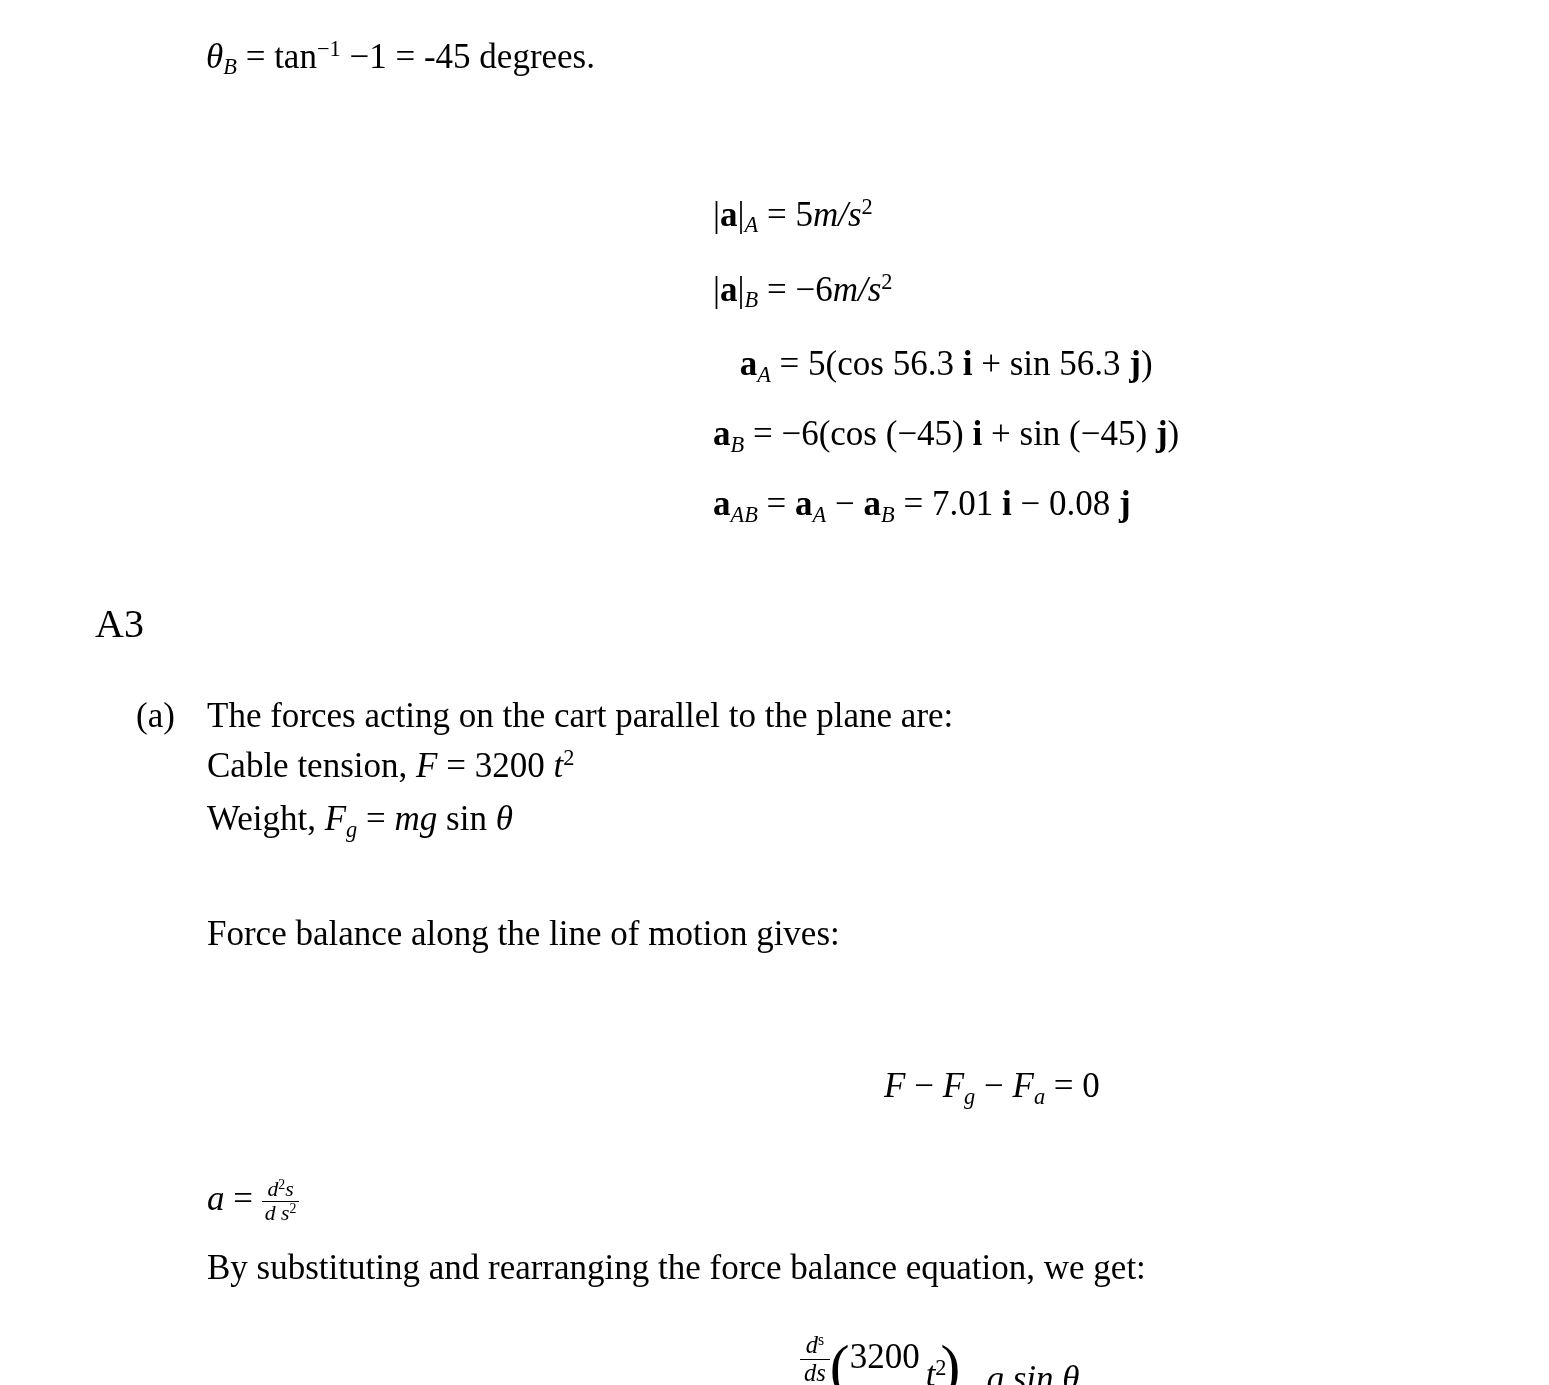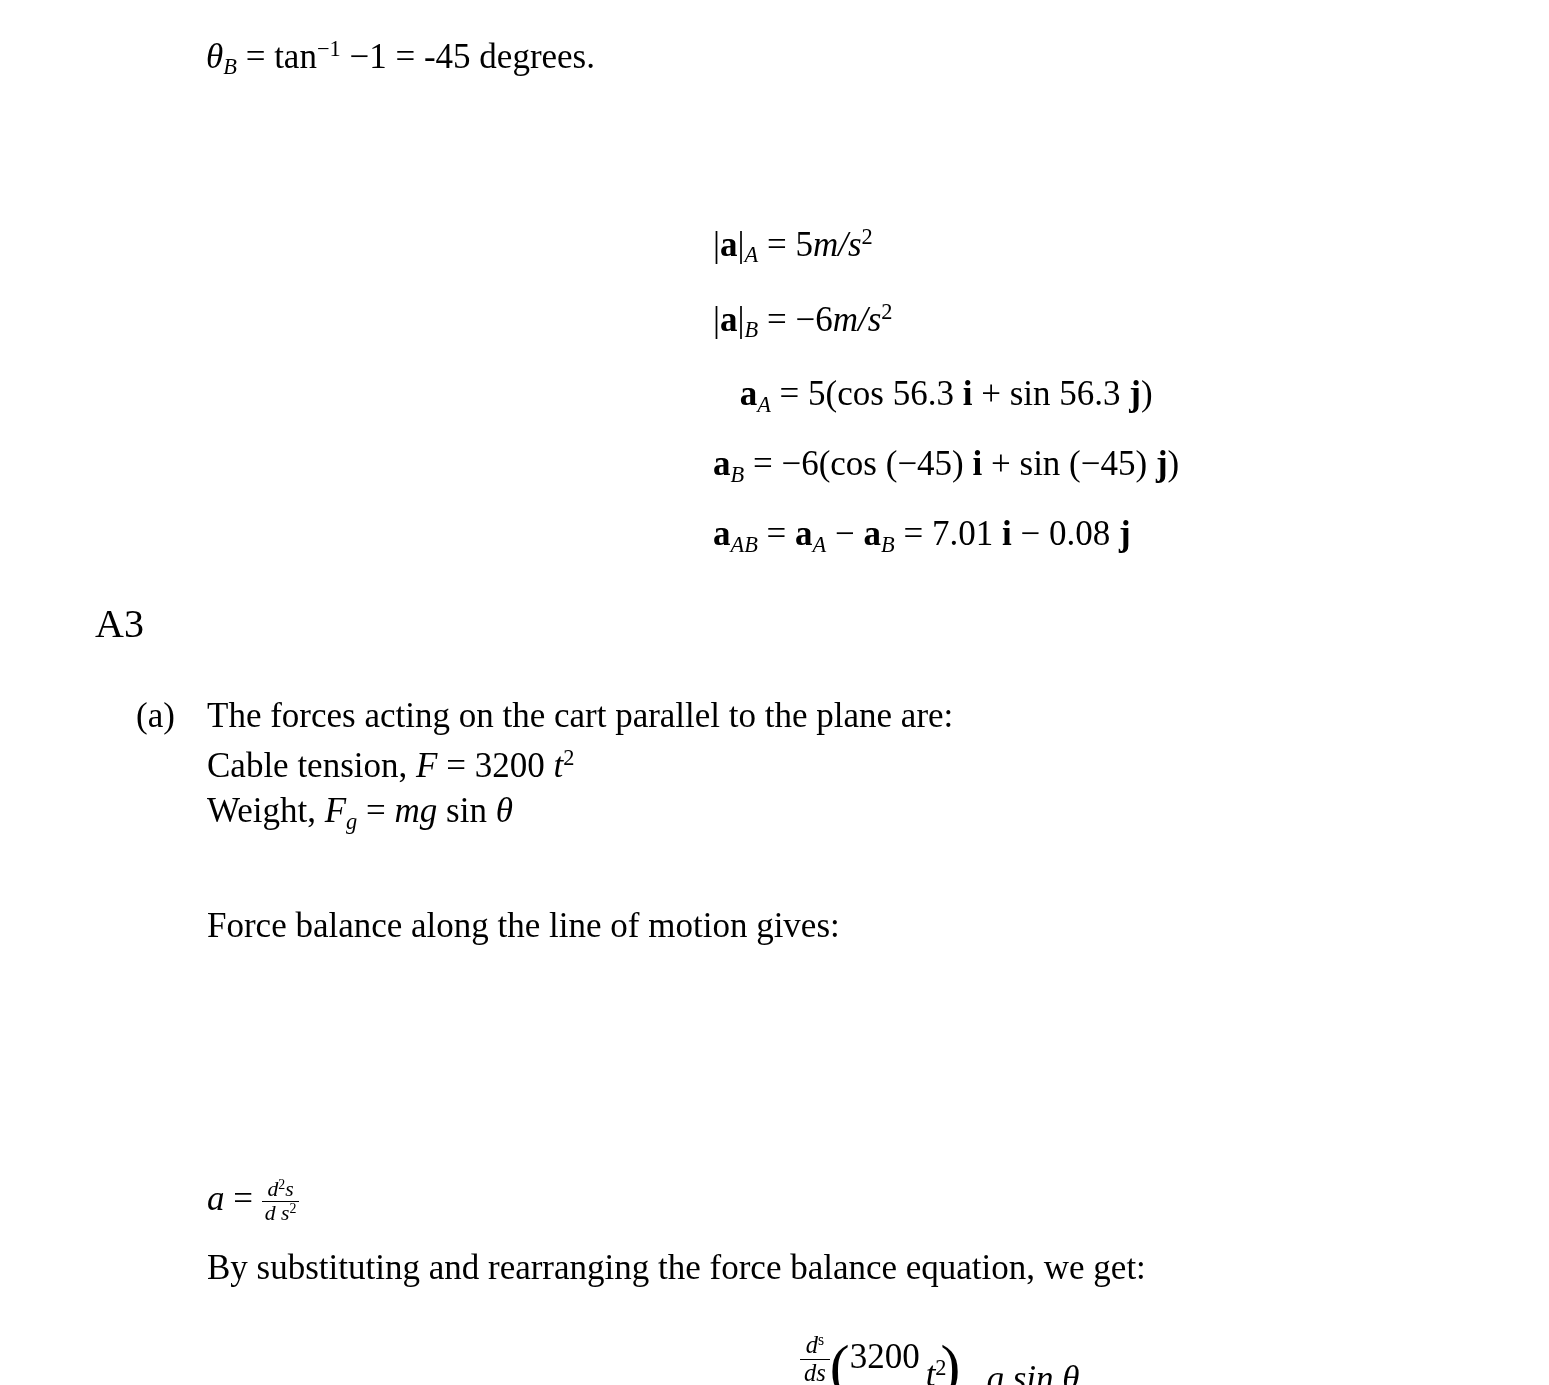--- a/index.html
+++ b/index.html
@@ -95,21 +95,21 @@
 </style>
 </head>
 <body>
 
 <div class="page">
 
   <div class="blk mathline" style="left:206px; top:38px;">
     <span class="it">θ</span><sub class="s">B</sub><span> = tan</span><sup class="s">−1</sup><span> −1 = -45 degrees.</span>
   </div>
 
-  <div class="blk" style="left:713px; top:196px;margin-top:30px;">
+  <div class="blk" style="left:713px; top:196px;">
 
     <div class="mathline" style="margin-bottom:34px;">
       <span>|</span><span class="bf">a</span><span>|</span><sub class="s">A</sub><span> = 5</span><span class="it">m/s</span><sup class="s">2</sup>
     </div>
 
     <div class="mathline" style="margin-bottom:34px;">
       <span>|</span><span class="bf">a</span><span>|</span><sub class="s">B</sub><span> = −6</span><span class="it">m/s</span><sup class="s">2</sup>
     </div>
 
     <div class="mathline" style="margin-bottom:30px;text-align:center;">
@@ -131,29 +131,32 @@
   <div class="blk para" style="left:136px; top:694px;">(a)</div>
 
   <div class="blk" style="left:207px; top:694px;">
 
     <div class="para">The forces acting on the cart parallel to the plane are:</div>
 
     <div class="para" style="margin-top:5px;">
       <span>Cable tension, </span><span class="it">F</span><span> = 3200 </span><span class="it">t</span><sup class="s">2</sup>
     </div>
 
-    <div class="para" style="margin-top:0;">
+    <div class="para" style="margin-top:8px;">
       <span>Weight, </span><span class="it">F</span><sub class="s">g</sub><span> = </span><span class="it">mg</span><span> sin </span><span class="it">θ</span>
     </div>
 
 
     <div class="para" style="margin-top:68px;">Force balance along the line of motion gives:</div>
 
   </div>
 
+  <div class="blk mathline" style="left:884px; top:1068px;">
+    <span class="it">F</span><span> − </span><span class="it">F</span><sub class="s">g</sub><span> − </span><span class="it">F</span><sub class="s">a</sub><span> = 0</span>
+  </div>
 
   <div class="blk mathline" style="left:207px; top:1178px;">
     <span class="it">a</span><span> = </span><span class="frac"><span class="num"><span class="it">d</span><sup class="s">2</sup><span class="it">s</span></span><span class="den"><span class="it">d s</span><sup class="s">2</sup></span></span>
   </div>
 
   <div class="blk para" style="left:207px; top:1246px;">By substituting and rearranging the force balance equation, we get:</div>
 
   <div class="blk clip-bottom" style="left:780px; top:1332px; width:620px; height:53px;">
     <div class="mathline" style="position:absolute; left:20px; top:0px;">
       <span class="bigfrac"><span class="num"><span class="it">d</span><sup class="s">s</sup></span><span class="den"><span class="it">ds</span></span></span><span class="paren-big">(</span><span>3200</span><span class="it" style="position:relative; left:6px; top:18px;">t</span><sup class="s" style="position:relative; left:6px; top:18px;">2</sup><span class="paren-big">)</span><span style="position:relative; left:26px; top:22px;" class="it">g sin </span><span style="position:relative; left:26px; top:22px;" class="it">θ</span>

